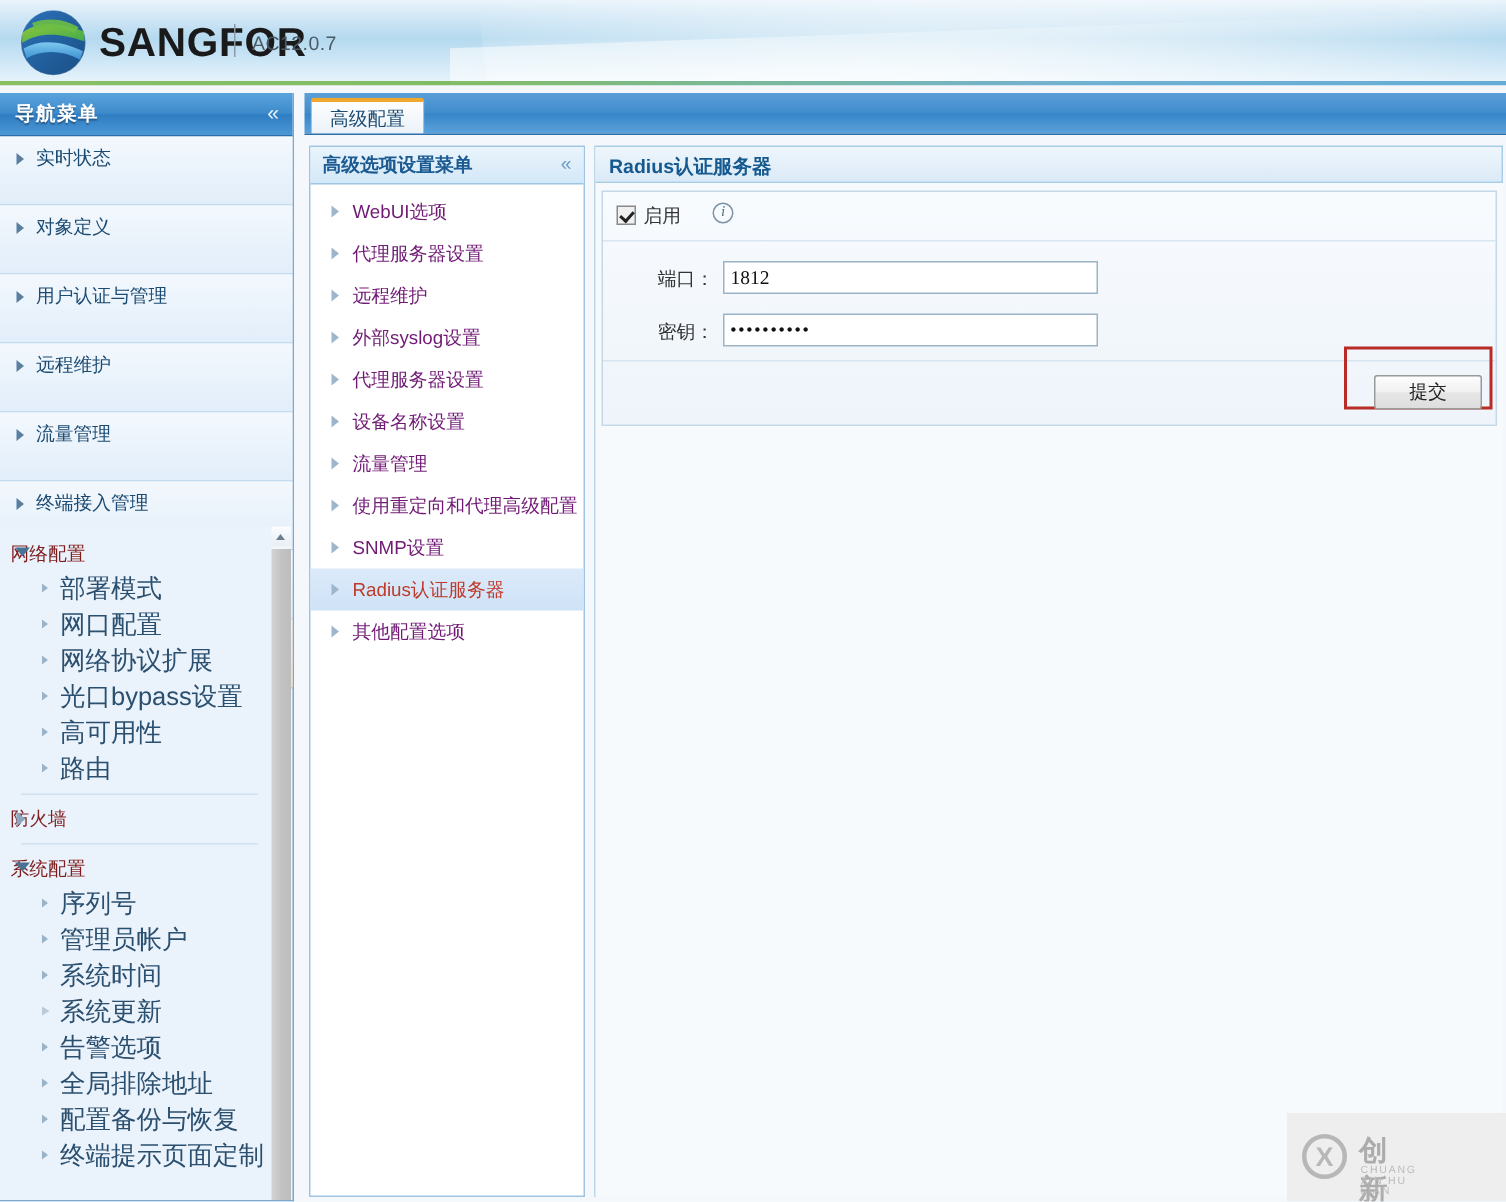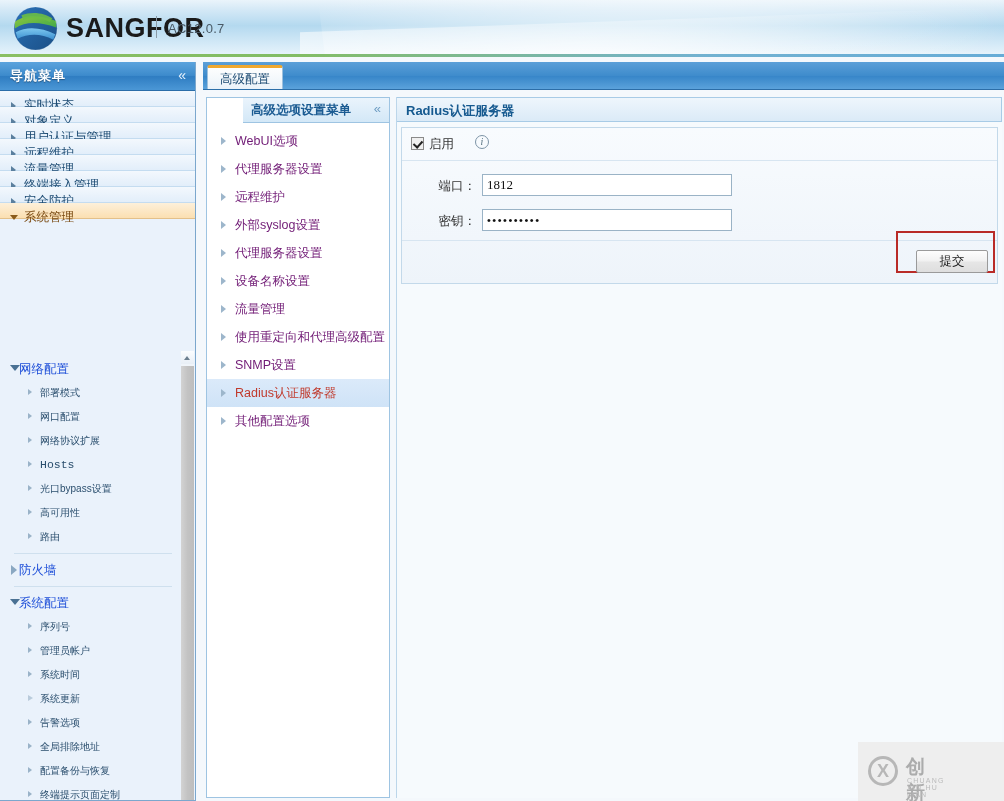--- a/index.html
+++ b/index.html
@@ -58,21 +58,21 @@
   }
   .nav-header-title{
     position:absolute;left:10px;top:5px;font-size:13px;font-weight:bold;color:#fff;
     letter-spacing:1px;text-shadow:0 1px 1px rgba(0,0,0,.35);
   }
   .nav-collapse{
     position:absolute;right:9px;top:4px;font-size:14px;color:#e8f3fd;cursor:pointer;line-height:18px;
   }
   .nav-top{position:relative;}
   .nav-item{
-    position:relative;height:16px;line-height:29px;
+    position:relative;height:46px;line-height:29px;
     background:linear-gradient(180deg,#f3f8fd 0%,#e2eefa 100%);
     border-bottom:1px solid #c4dcf0;
     padding-left:24px;font-size:12.5px;color:#1b4a72;cursor:pointer;
     box-sizing:border-box;
   }
   .nav-item.active{
     background:linear-gradient(180deg,#fdf0da 0%,#fbdfb1 100%);
     color:#7a4a12;border-bottom:1px solid #e3c08a;
   }
   .nav-item .tri{
@@ -87,34 +87,34 @@
   
   .tree-wrap{
     position:absolute;left:0;top:0;width:196px;bottom:0;
   }
   .tree{
     position:absolute;left:0;top:0;right:14px;bottom:0;
     overflow:hidden;background:#eaf2fb;
   }
   .tree-inner{padding:6px 0 0 0;}
   .tree-group{
-    position:relative;height:24px;line-height:24px;padding-left:19px;
-    font-size:12.5px;color:#1d4ed8;cursor:pointer;
+    position:relative;height:24px;line-height:24px;padding-left:7px;
+    font-size:12.5px;color:#7f1d1d;cursor:pointer;
   }
   .tree-group .gtri{
     position:absolute;left:10px;top:8px;width:0;height:0;
     border-left:5px solid transparent;border-right:5px solid transparent;border-top:6px solid #4a7193;
   }
   .tree-group.collapsed .gtri{
     border-top:5px solid transparent;border-bottom:5px solid transparent;
     border-left:6px solid #8aa8c2;border-right:none;left:11px;top:7px;
   }
   .tree-leaf{
     position:relative;height:24px;line-height:24px;padding-left:40px;
-    font-size:10px;color:#2b4f6e;cursor:pointer;
+    font-size:17px;color:#2b4f6e;cursor:pointer;
   }
   .tree-leaf .ltri{
     position:absolute;left:28px;top:8px;width:0;height:0;
     border-left:4px solid #9ab3c8;border-top:3.5px solid transparent;border-bottom:3.5px solid transparent;
   }
   .tree-leaf.mono{font-family:"Liberation Mono","DejaVu Sans Mono",monospace;font-size:11.5px;}
   .tree-leaf.hollow .ltri{
     border-left:4px solid transparent;border-right:4px solid transparent;
     border-top:none;border-bottom:none;
     width:0;height:0;
@@ -156,21 +156,20 @@
 
   
   .midpanel{
     position:absolute;left:206px;top:97px;width:184px;height:701px;
     background:#fff;border:1px solid #9ec4e2;box-sizing:border-box;
   }
   .mid-header{
     position:relative;height:24px;
     background:linear-gradient(180deg,#eaf4fc 0%,#d3e8f7 100%);
     border-bottom:1px solid #9ec4e2;
-    margin-left:36px;
   }
   .mid-header-title{
     position:absolute;left:8px;top:4px;font-size:12.5px;font-weight:bold;color:#1b5b92;
   }
   .mid-collapse{
     position:absolute;right:8px;top:3px;font-size:13px;color:#6d9cc2;cursor:pointer;line-height:16px;
   }
   .mid-list{padding-top:4px;}
   .mid-item{
     position:relative;height:28px;line-height:28px;padding-left:28px;
@@ -365,24 +364,20 @@
             <span>部署模式</span>
           </div>
           <div class="tree-leaf">
             <span class="ltri"></span>
             <span>网口配置</span>
           </div>
           <div class="tree-leaf">
             <span class="ltri"></span>
             <span>网络协议扩展</span>
           </div>
-          <div class="tree-leaf mono">
-            <span class="ltri"></span>
-            <span>Hosts</span>
-          </div>
           <div class="tree-leaf">
             <span class="ltri"></span>
             <span>光口bypass设置</span>
           </div>
           <div class="tree-leaf">
             <span class="ltri"></span>
             <span>高可用性</span>
           </div>
           <div class="tree-leaf">
             <span class="ltri"></span>

